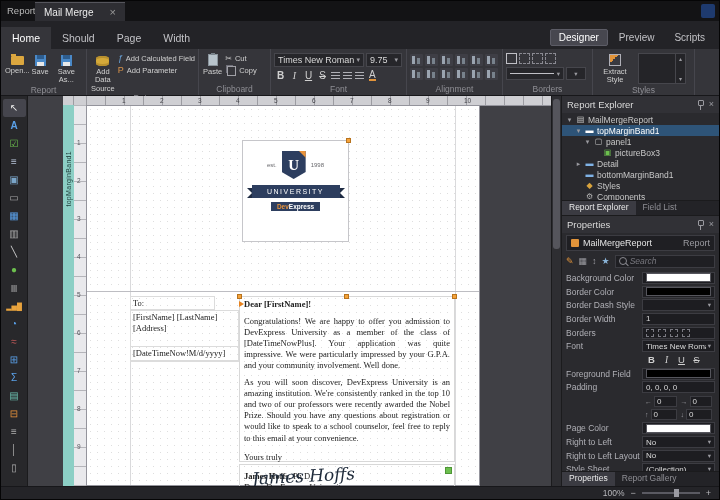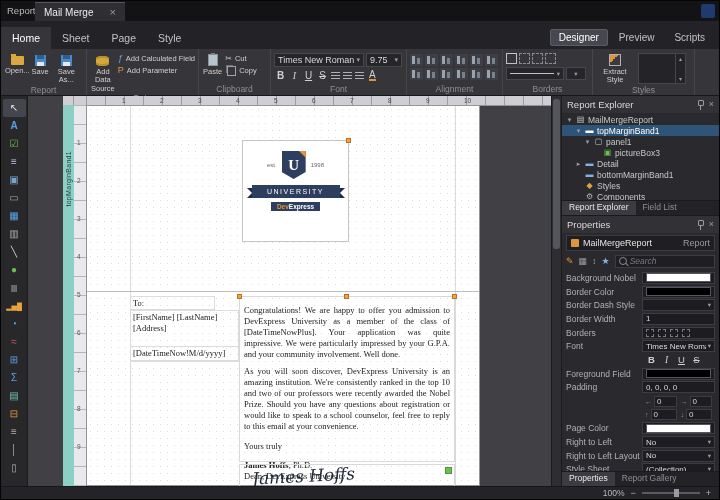--- a/index.html
+++ b/index.html
@@ -172,23 +172,23 @@
     <div class="doc-tab">
       <span>Mail Merge</span>
       <span class="tab-close">×</span>
     </div>
     <div id="app-menu"></div>
   </div>
 
   <div id="tabrow">
     <div id="ribbon-tabs">
         <div class="rtab active">Home</div>
-        <div class="rtab">Sheet</div>
+        <div class="rtab">Should</div>
         <div class="rtab">Page</div>
-        <div class="rtab">Style</div>
+        <div class="rtab">Width</div>
       </div>
     <div id="view-buttons">
         <div class="vbtn active">Designer</div>
         <div class="vbtn">Preview</div>
         <div class="vbtn">Scripts</div>
       </div>
   </div>
 
   <div id="ribbon">
     <div class="rgroup" style="width:86px">
@@ -463,20 +463,24 @@
           <div>[Address]</div>
         </div>
         <div class="cell" style="left:43px;top:240px;width:109px;height:15px">
           <span>[DateTimeNow!M/d/yyyy]</span>
         </div>
 
         <div id="letterbox">
           <div class="handle" style="left:-3px;top:-3px"></div>
           <div class="handle" style="left:calc(50% - 3px);top:-3px"></div>
           <div class="handle" style="right:-3px;top:-3px"></div>
+          <div class="salutation">
+            <span class="smarttag"></span>
+            <span>Dear [FirstName]!</span>
+          </div>
           <div class="para">Congratulations! We are happy to offer you admission to DevExpress University as a member of the class of [DateTimeNowPlus]. Your application was quite impressive.  We were particularly impressed by your G.P.A. and your community involvement. Well done.</div>
           <div class="para">As you will soon discover, DevExpress University is an amazing institution. We're consistently ranked in the top 10 and two of our professors were recently awarded the Nobel Prize. Should you have any questions about registration or would like to speak to a school counselor, feel free to reply to this email at your convenience.</div>
           <div class="closing">Yours truly</div>
           <div class="signer">
             <b>James Hoffs</b><span>, Ph.D.</span>
           </div>
           <div>Dean, DevExpress University</div>
         </div>
 
         <div id="sigbox">
@@ -565,21 +569,21 @@
               <span class="pticon" style="color: rgb(154, 154, 160);">↕</span>
               <span class="pticon" style="color: rgb(138, 180, 216);">★</span>
             </span>
           <div class="search">
             <span class="mag"></span>
             <input placeholder="Search" style="">
           </div>
         </div>
         <div id="propgrid">
             <div class="prow">
-              <span class="plabel">Background Nobel</span>
+              <span class="plabel">Background Color</span>
               <div class="pval">
                 <span class="swatch" style="background: rgb(255, 255, 255);"></span>
               </div>
             </div>
             <div class="prow">
               <span class="plabel">Border Color</span>
               <div class="pval">
                 <span class="swatch" style="background: rgb(0, 0, 0);"></span>
               </div>
             </div>

